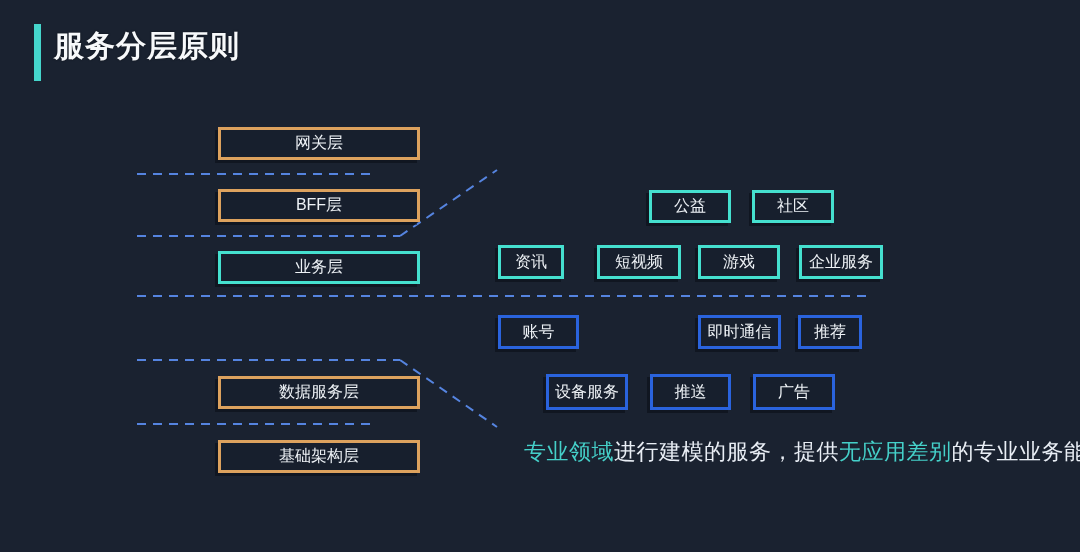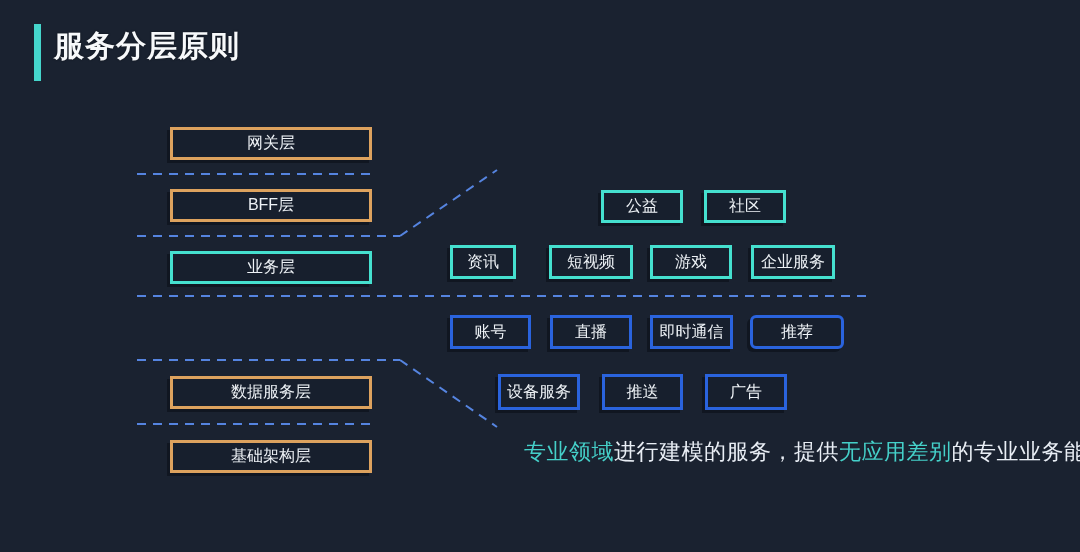--- a/index.html
+++ b/index.html
@@ -18,41 +18,42 @@
   
   .lines-svg{position:absolute;left:0;top:0;width:1080px;height:552px;pointer-events:none;}
   .lines-svg line{stroke:#5b8def;stroke-width:2;stroke-dasharray:9 7;opacity:.92;}
   
   .nbox{
     position:absolute;box-sizing:border-box;border:3px solid #dda25e;
     background:#171f2d;color:#eef2f6;
     display:flex;align-items:center;justify-content:center;
     font-size:16px;white-space:nowrap;
     box-shadow:-3px 3px 0 rgba(5,9,15,.45);
+    margin-left:48px;
   }
   .b-orange{border-color:#dda25e;}
   .b-cyan{border-color:#45e0cf;}
   .b-blue{border-color:#2a63dd;}
   
   .layer{left:170px;width:202px;height:33px;}
   .layer-1{top:127px;} .layer-2{top:189px;} .layer-3{top:251px;}
   .layer-4{top:314px;height:34px;} .layer-5{top:376px;} .layer-6{top:440px;text-align:right;}
   
   .svc{height:33px;}
   .svc-jiaoyu{left:498px;top:190px;width:82px;}
   .svc-gongyi{left:601px;top:190px;width:82px;}
   .svc-shequ{left:704px;top:190px;width:82px;}
   .svc-zixun{left:450px;top:245px;width:66px;height:34px;}
   .svc-duanshipin{left:549px;top:245px;width:84px;height:34px;}
   .svc-youxi{left:650px;top:245px;width:82px;height:34px;}
   .svc-qiyefuwu{left:751px;top:245px;width:84px;height:34px;}
   .svc-zhanghao{left:450px;top:315px;width:81px;height:34px;}
   .svc-zhibo{left:550px;top:315px;width:82px;height:34px;}
   .svc-jishitongxin{left:650px;top:315px;width:83px;height:34px;}
-  .svc-tuijian{left:750px;top:315px;width:94px;height:34px;border-radius:6px;}
+  .svc-tuijian{left:750px;top:315px;width:64px;height:34px;}
   .svc-shebeifuwu{left:498px;top:374px;width:82px;height:36px;}
   .svc-tuisong{left:602px;top:374px;width:81px;height:36px;}
   .svc-guanggao{left:705px;top:374px;width:82px;height:36px;}
   
   .caption{
     position:absolute;left:524px;top:437px;margin:0;
     font-size:22px;color:#e9eef5;letter-spacing:.5px;white-space:nowrap;
   }
   .caption .hl{color:#45d0c9;}
 </style>
@@ -105,23 +106,20 @@
   <div class="nbox svc svc-youxi b-cyan">
     <span>游戏</span>
   </div>
   <div class="nbox svc svc-qiyefuwu b-cyan">
     <span>企业服务</span>
   </div>
 
   <div class="nbox svc svc-zhanghao b-blue">
     <span>账号</span>
   </div>
-  <div class="nbox svc svc-zhibo b-blue">
-    <span>直播</span>
-  </div>
   <div class="nbox svc svc-jishitongxin b-blue">
     <span>即时通信</span>
   </div>
   <div class="nbox svc svc-tuijian b-blue">
     <span>推荐</span>
   </div>
   <div class="nbox svc svc-shebeifuwu b-blue">
     <span>设备服务</span>
   </div>
   <div class="nbox svc svc-tuisong b-blue">

